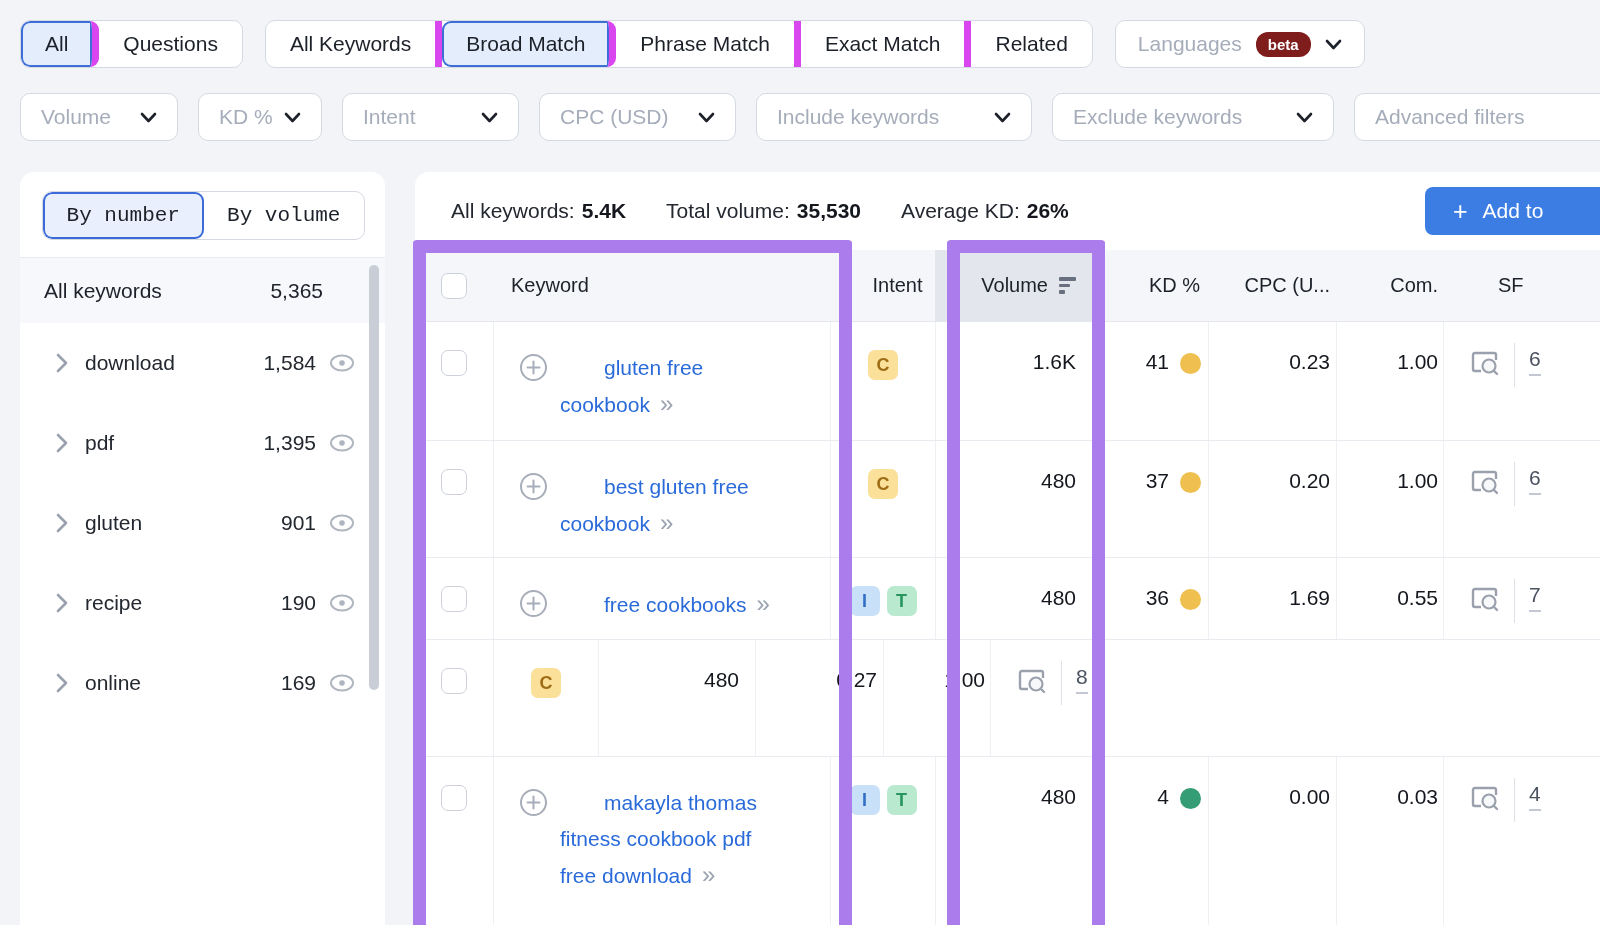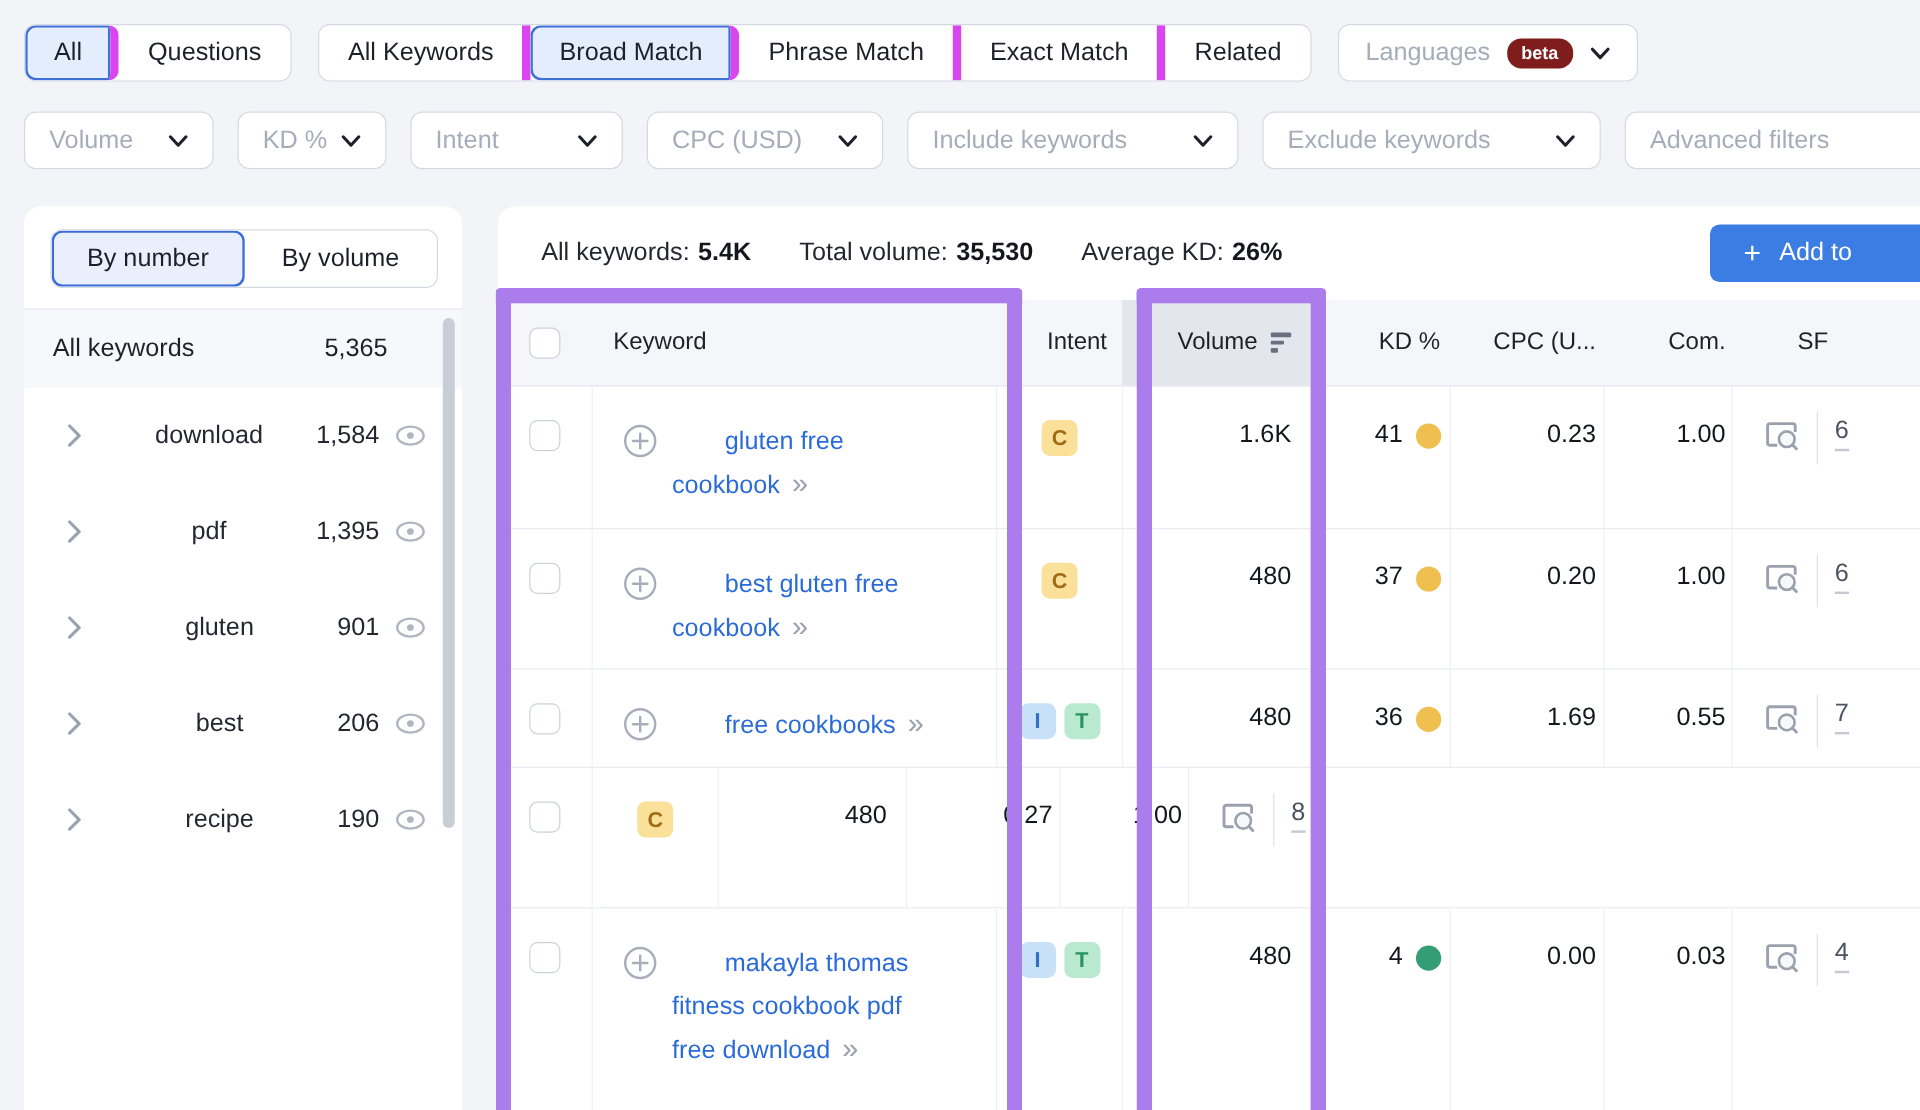--- a/index.html
+++ b/index.html
@@ -26,32 +26,32 @@
   .chev path { fill:none; stroke:#1d2129; stroke-width:2.6; stroke-linecap:round; stroke-linejoin:round; }
   
   .filterbar { position:absolute; left:20px; top:93px; height:48px; display:flex; gap:20px; }
   .fpill { display:flex; align-items:center; justify-content:space-between; background:#fff;
            border:1px solid #d5d9e1; border-radius:10px; padding:0 20px; height:48px;
            font-size:21px; color:#a6adba; cursor:pointer; white-space:nowrap; }
   .fp-volume{width:158px;} .fp-kd{width:124px;} .fp-intent{width:177px;} .fp-cpc{width:197px;}
   .fp-include{width:276px;} .fp-exclude{width:282px;} .fp-advanced{width:290px;}
   
   .sidebar-card { position:absolute; left:20px; top:172px; width:365px; height:760px; background:#fff; border-radius:14px 14px 0 0; }
-  .sb-toggle { margin:19px 20px 12px 22px; height:49px; display:flex; border:1px solid #d5d9e1; border-radius:10px; overflow:hidden; }
+  .sb-toggle { margin:19px 20px 12px 22px; height:49px; display:flex; border:1px solid #d5d9e1; border-radius:10px; overflow:hidden;font-family:Liberation Mono, monospace; }
   .sb-toggle button { flex:1; font-size:21px; color:#1c2028; background:transparent; border:none; cursor:pointer;
                       font-family:inherit; }
   .sb-toggle button.selected { background:#e9effc; box-shadow:inset 0 0 0 2px #3a6bd8; border-radius:9px; }
   .sb-header { margin-top:17px; height:66px; background:#f7f8fb; border-top:1px solid #e8eaee;
                display:flex; align-items:center; justify-content:space-between;
                padding:0 62px 0 24px; font-size:21px; color:#1d212a; }
   .sb-list { }
   .sb-item { height:80px; display:flex; align-items:center; padding:0 30px 0 35px; cursor:pointer; font-size:21px; }
   .sb-item .chev-r { width:14px; height:20px; margin-right:16px; flex-shrink:0; }
   .chev-r path { fill:none; stroke:#9aa2ae; stroke-width:2.6; stroke-linecap:round; stroke-linejoin:round; }
-  .sb-item .lbl { flex:1; color:#23272f;text-align:center; }
+  .sb-item .lbl { flex:1; color:#23272f; }
   .sb-item .cnt { color:#23272f; margin-right:13px; }
   .eye { width:26px; height:18px; flex-shrink:0; }
   .eye ellipse { fill:none; stroke:#b0b6c0; stroke-width:2; }
   .eye circle { fill:#b0b6c0; }
   .sb-scrollbar { position:absolute; right:6px; top:93px; width:10px; height:425px; background:#c9ced6; border-radius:5px; }
   
   .table-card { position:absolute; left:415px; top:172px; width:1205px; height:760px; background:#fff; border-radius:14px 0 0 0; }
   .summary { height:78px; display:flex; align-items:center; padding-left:36px; gap:40px; font-size:21px; color:#23272f; position:relative; }
   .stat b { font-weight:700; margin-left:7px; color:#14171d; }
   .add-btn { position:absolute; left:1010px; top:15px; height:48px; width:210px; background:#3c7de4; color:#fff;
@@ -217,33 +217,33 @@
       <span class="cnt">901</span>
       <svg class="eye" viewBox="0 0 26 18">
           <ellipse cx="13" cy="9" rx="11" ry="7.5"></ellipse>
           <circle cx="13" cy="9" r="2.8"></circle>
         </svg>
     </div>
     <div class="sb-item">
       <svg class="chev-r" viewBox="0 0 14 20">
           <path d="M3 2 L11 10 L3 18"></path>
         </svg>
-      <span class="lbl">best</span>
-      <span class="cnt">206</span>
+      <span class="lbl">recipe</span>
+      <span class="cnt">190</span>
       <svg class="eye" viewBox="0 0 26 18">
           <ellipse cx="13" cy="9" rx="11" ry="7.5"></ellipse>
           <circle cx="13" cy="9" r="2.8"></circle>
         </svg>
     </div>
     <div class="sb-item">
       <svg class="chev-r" viewBox="0 0 14 20">
           <path d="M3 2 L11 10 L3 18"></path>
         </svg>
-      <span class="lbl">recipe</span>
-      <span class="cnt">190</span>
+      <span class="lbl">online</span>
+      <span class="cnt">169</span>
       <svg class="eye" viewBox="0 0 26 18">
           <ellipse cx="13" cy="9" rx="11" ry="7.5"></ellipse>
           <circle cx="13" cy="9" r="2.8"></circle>
         </svg>
     </div>
   </div>
   <div class="sb-scrollbar"></div>
 </div>
 
 <div class="table-card">

